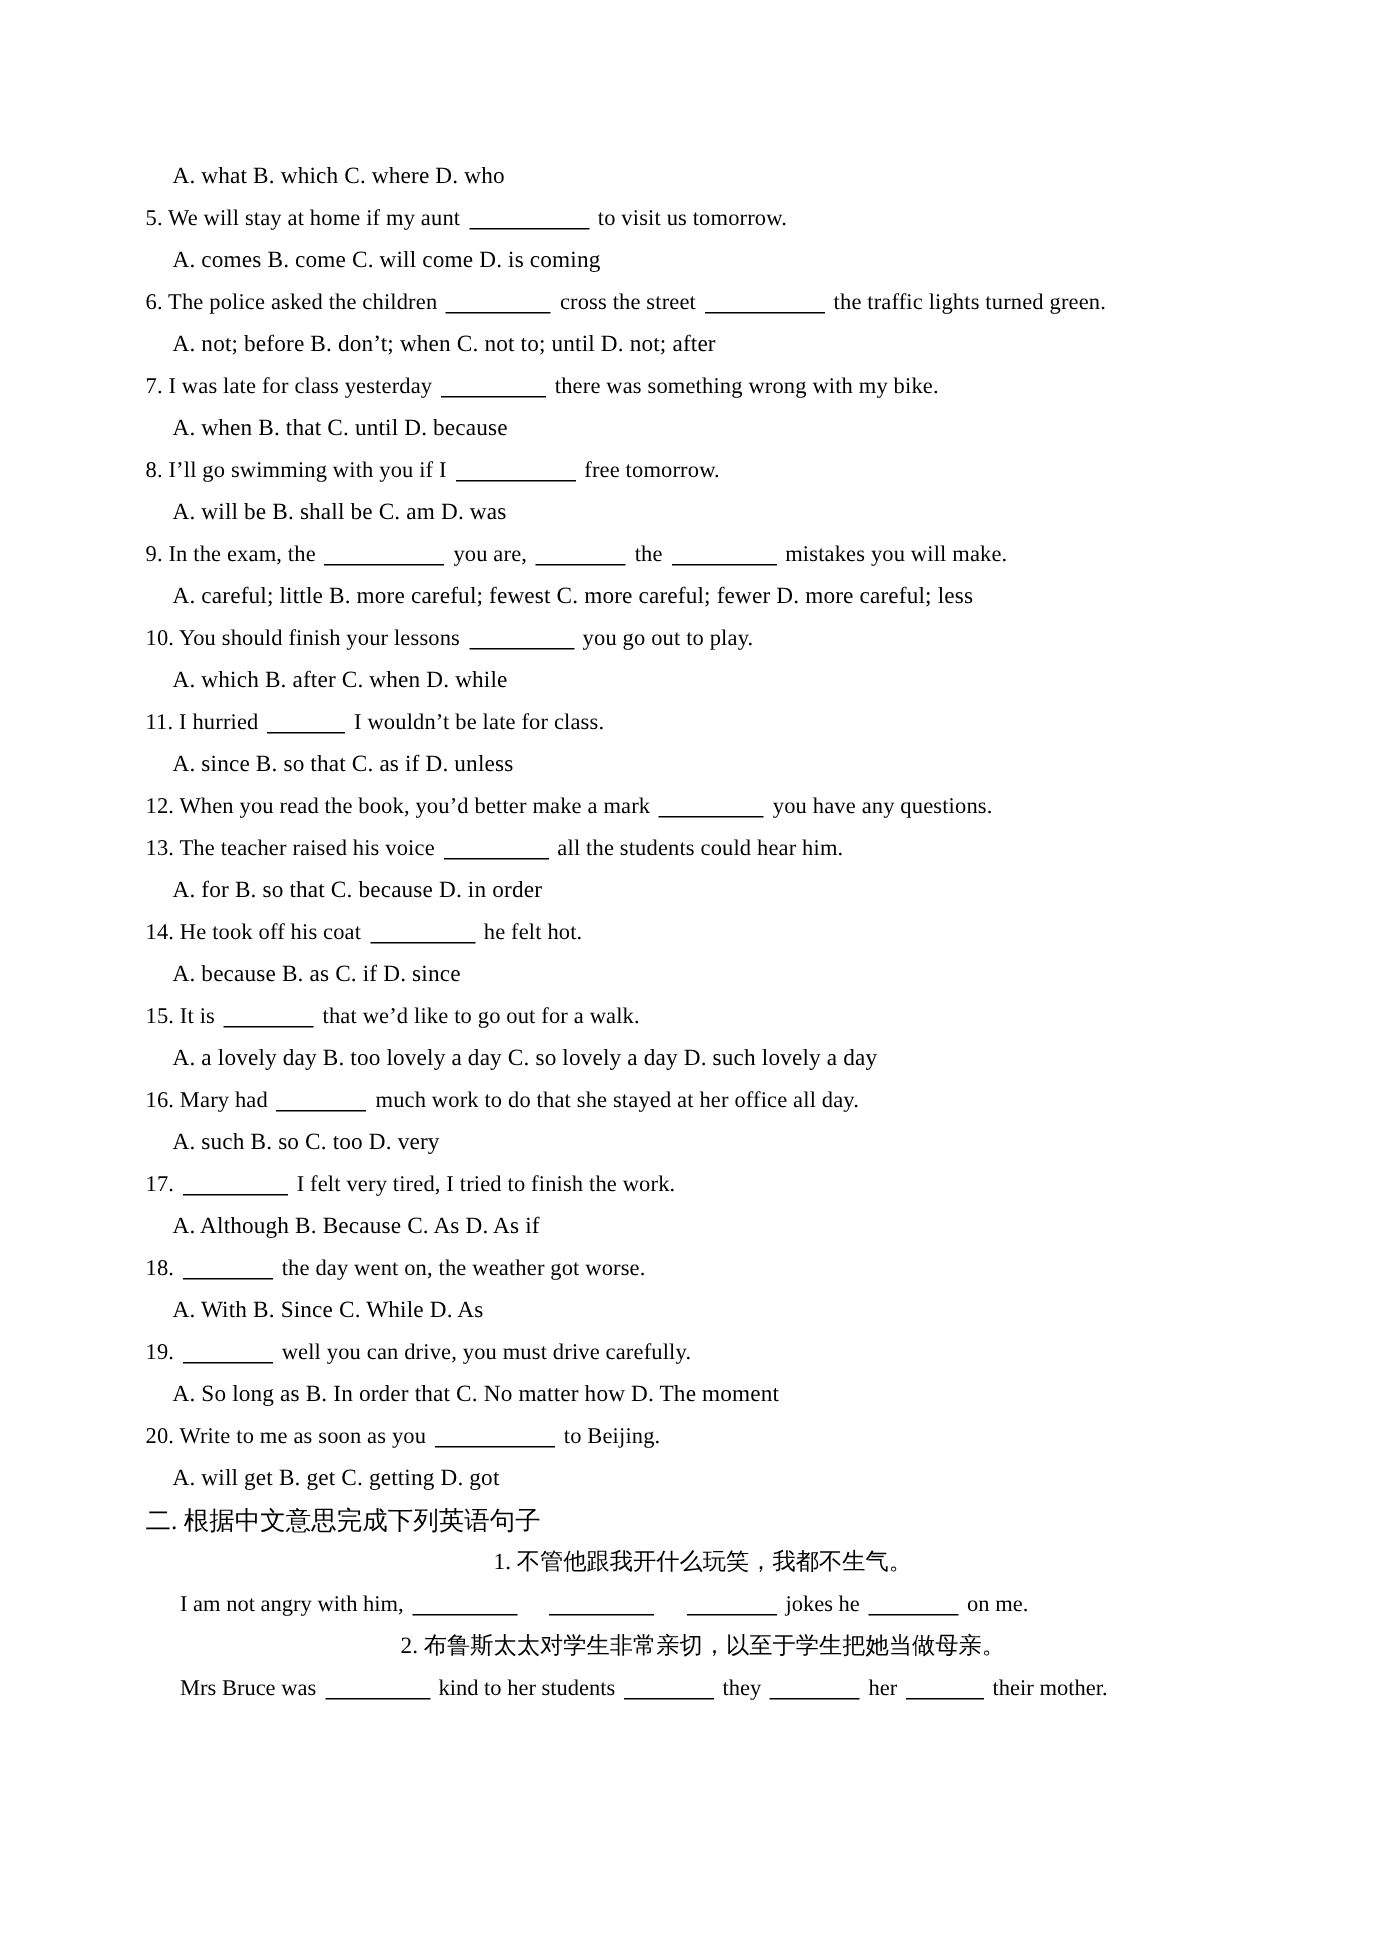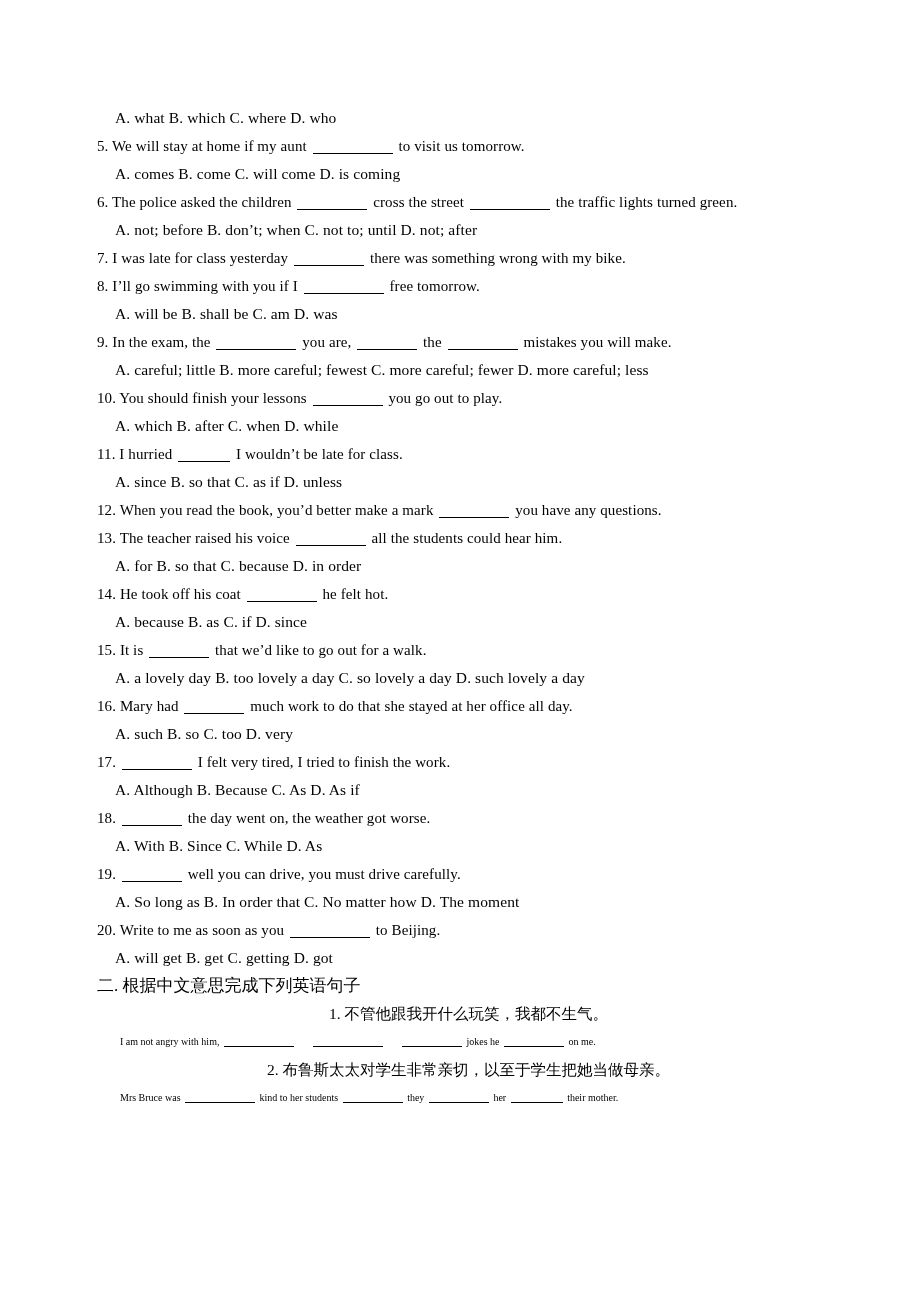--- a/index.html
+++ b/index.html
@@ -50,21 +50,21 @@
   }
   
   .cn-line {
     font-size: 15.5px;
     line-height: 28px;
     white-space: nowrap;
     text-align: center;
   }
   
   .en-line {
-    font-size: 10px;
+    font-size: 15px;
     line-height: 28px;
     white-space: nowrap;
     padding-left: 23px;
   }
   
   .cn-line, .section-head {
     font-family: "Liberation Serif", "DejaVu Serif", serif;
   }
   
   .blank {
@@ -102,20 +102,21 @@
       <span class="blank w8"></span>
       <span>the traffic lights turned green.</span>
     </div>
     <div class="opt-line">A. not; before    B. don’t; when    C. not to; until    D. not; after</div>
 
     <div class="q-line">
       <span>7. I was late for class yesterday</span>
       <span class="blank w7"></span>
       <span>there was something wrong with my bike.</span>
     </div>
+    <div class="opt-line">A. when    B. that    C. until    D. because</div>
 
     <div class="q-line">
       <span>8. I’ll go swimming with you if I</span>
       <span class="blank w8"></span>
       <span>free tomorrow.</span>
     </div>
     <div class="opt-line">A. will be    B. shall be    C. am    D. was</div>
 
     <div class="q-line">
       <span>9. In the exam, the</span>

